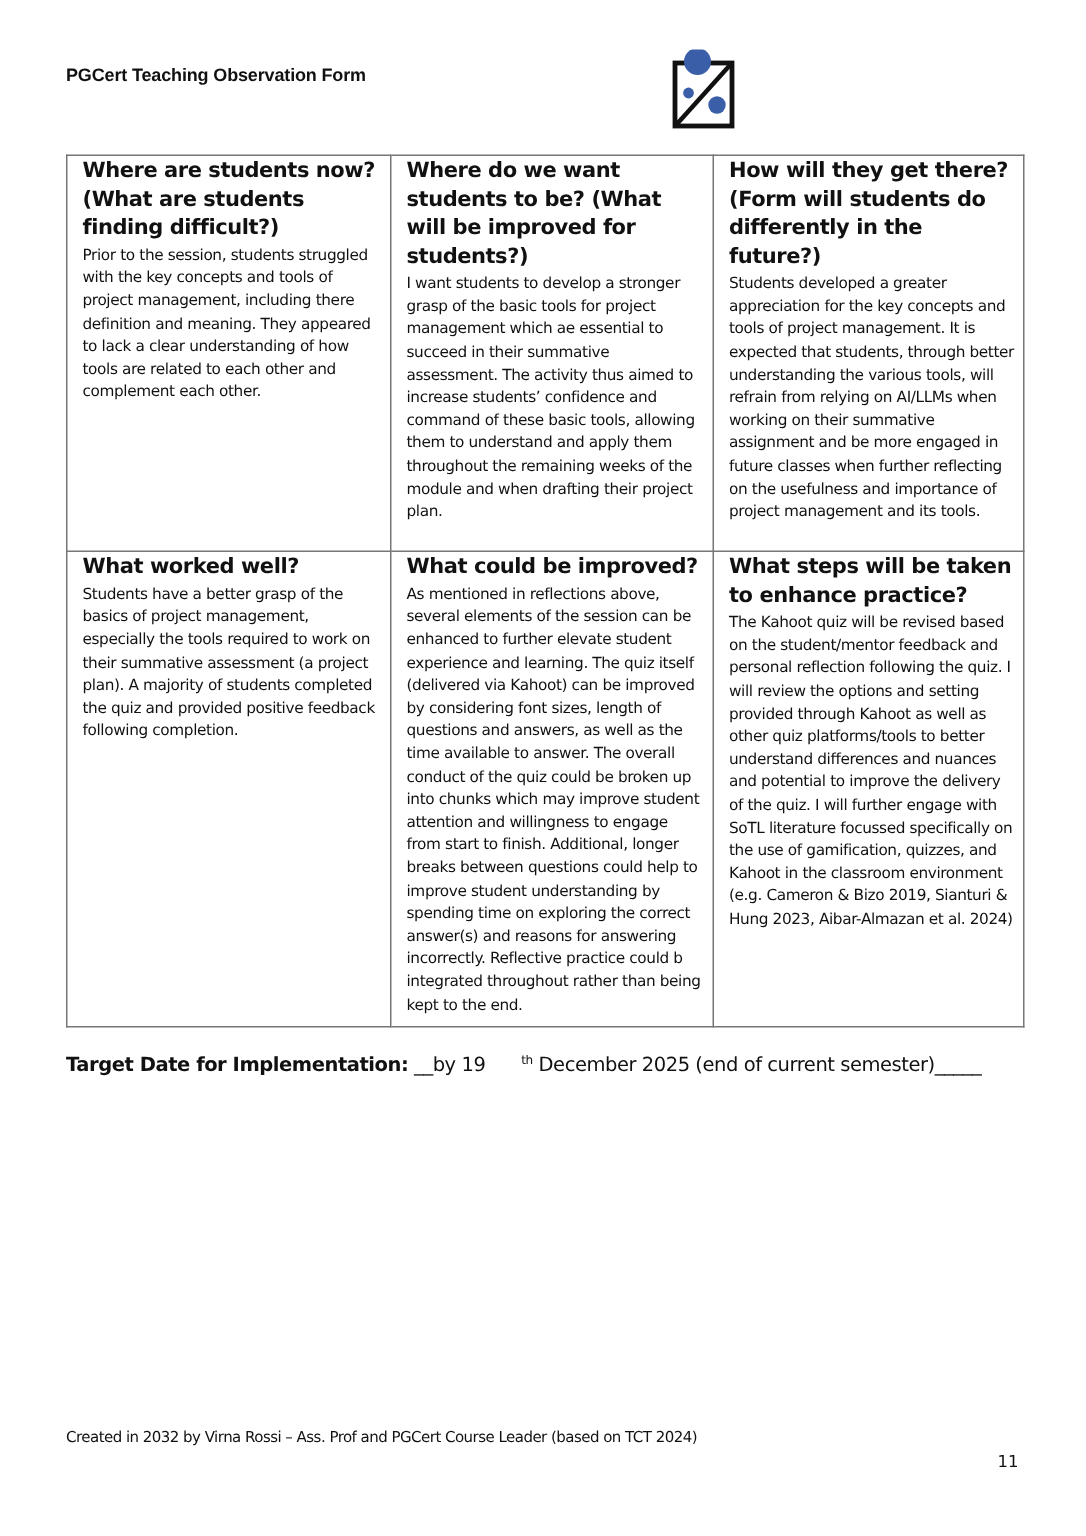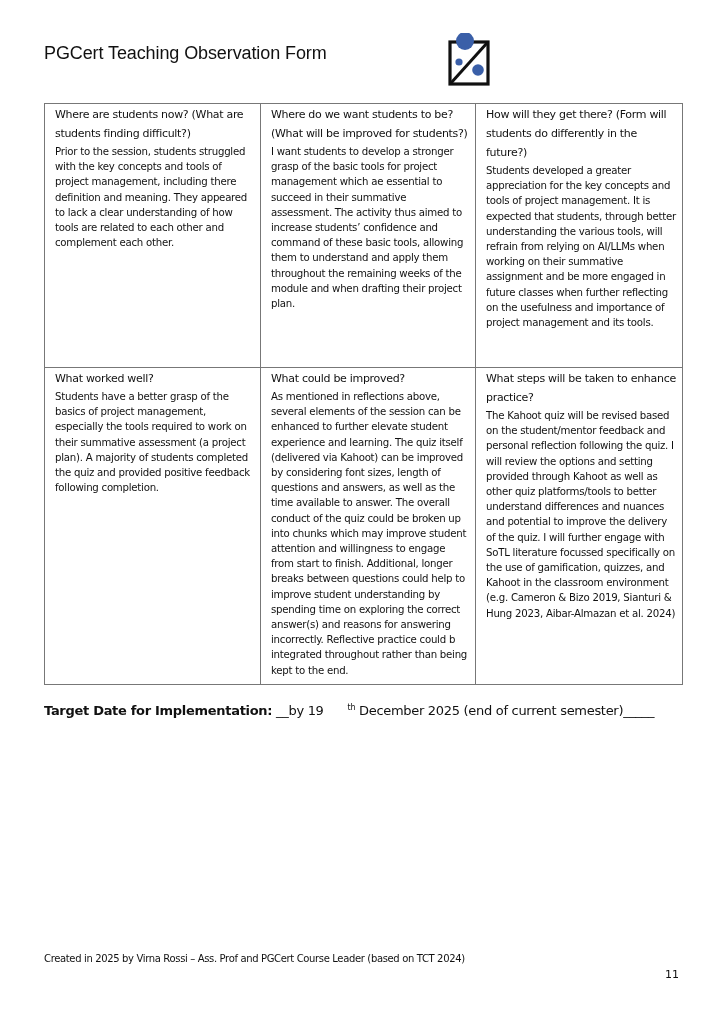--- a/index.html
+++ b/index.html
@@ -1,28 +1,28 @@
 <!DOCTYPE html>
 <html><head>
 <meta charset="utf-8">
 <style>
   html, body { margin:0; padding:0; background:#ffffff; }
   body { width:724px; height:1024px; position:relative; overflow:hidden; font-family:"DejaVu Sans", sans-serif; color:#111; }
-  .form-title { position:absolute; left:44px; top:43px; font-family:"Liberation Sans", sans-serif; font-weight:normal; font-size:18px; color:#111; letter-spacing:-0.1px; }
+  .form-title { position:absolute; left:44px; top:43px; font-family:"Liberation Sans", sans-serif; font-weight:bold; font-size:12px; color:#111; letter-spacing:-0.1px; }
   .logo { position:absolute; left:448px; top:33px; width:230px; height:54px; }
   .logo-mark { position:absolute; left:0; top:0; width:54px; height:54px; }
   .logo-text { position:absolute; left:52px; top:6px; line-height:1; }
   .logo-line1 { font-family:"Liberation Sans", sans-serif; font-weight:bold; font-size:22px; color:#111; letter-spacing:-0.3px; }
   .logo-line2 { font-family:"Liberation Sans", sans-serif; font-size:21px; color:#111; margin-top:1px; letter-spacing:-0.2px; }
 
   table.grid { position:absolute; left:44px; top:103px; width:638px; border-collapse:collapse; table-layout:fixed; }
   table.grid td { border:1px solid #777; vertical-align:top; padding:1px 5px 4px 10px; }
   .row1 td { height:258px; }
   .row2 td { height:311px; }
-  .cell-head { font-family:"DejaVu Sans", sans-serif; font-size:11px; line-height:19px; color:#111; letter-spacing:-0.3px; }
+  .cell-head { font-family:"DejaVu Sans", sans-serif; font-size:14px; line-height:19px; color:#111; letter-spacing:-0.3px;font-weight:bold; }
   .cell-body { font-family:"DejaVu Sans", sans-serif; font-size:10.2px; line-height:15.2px; color:#111; letter-spacing:-0.25px; margin-top:1px; }
 
   .target { position:absolute; left:44px; top:703px; font-family:"DejaVu Sans", sans-serif; font-size:13px; color:#111; letter-spacing:-0.3px; white-space:nowrap; }
   .target b { font-weight:bold; }
   .target sup { font-size:8px; vertical-align:5px; line-height:0;padding-left:24px; }
   .footer { position:absolute; left:44px; top:953px; font-family:"DejaVu Sans", sans-serif; font-size:10px; color:#111; letter-spacing:-0.35px; white-space:nowrap; }
   .page-num { position:absolute; left:665px; top:968px; font-family:"DejaVu Sans", sans-serif; font-size:11px; color:#111; }
 </style>
 </head>
 <body>
@@ -74,14 +74,14 @@
       <div class="cell-body">The Kahoot quiz will be revised based on the student/mentor feedback and personal reflection following the quiz. I will review the options and setting provided through Kahoot as well as other quiz platforms/tools to better understand differences and nuances and potential to improve the delivery of the quiz. I will further engage with SoTL literature focussed specifically on the use of gamification, quizzes, and Kahoot in the classroom environment (e.g. Cameron &amp; Bizo 2019, Sianturi &amp; Hung 2023, Aibar-Almazan et al. 2024)</div>
     </td>
   </tr>
 </tbody>
   </table>
 
 <div class="target">
   <b>Target Date for Implementation:</b><span> __by 19</span><sup>th</sup><span> December 2025 (end of current semester)_____</span>
 </div>
 
-<div class="footer">Created in 2025 by Virna Rossi – Ass. Prof and PGCert Course Leader (based on TCT 2024)</div>
+<div class="footer">Created in 2032 by Virna Rossi – Ass. Prof and PGCert Course Leader (based on TCT 2024)</div>
 <div class="page-num">11</div>
 
 </body></html>

